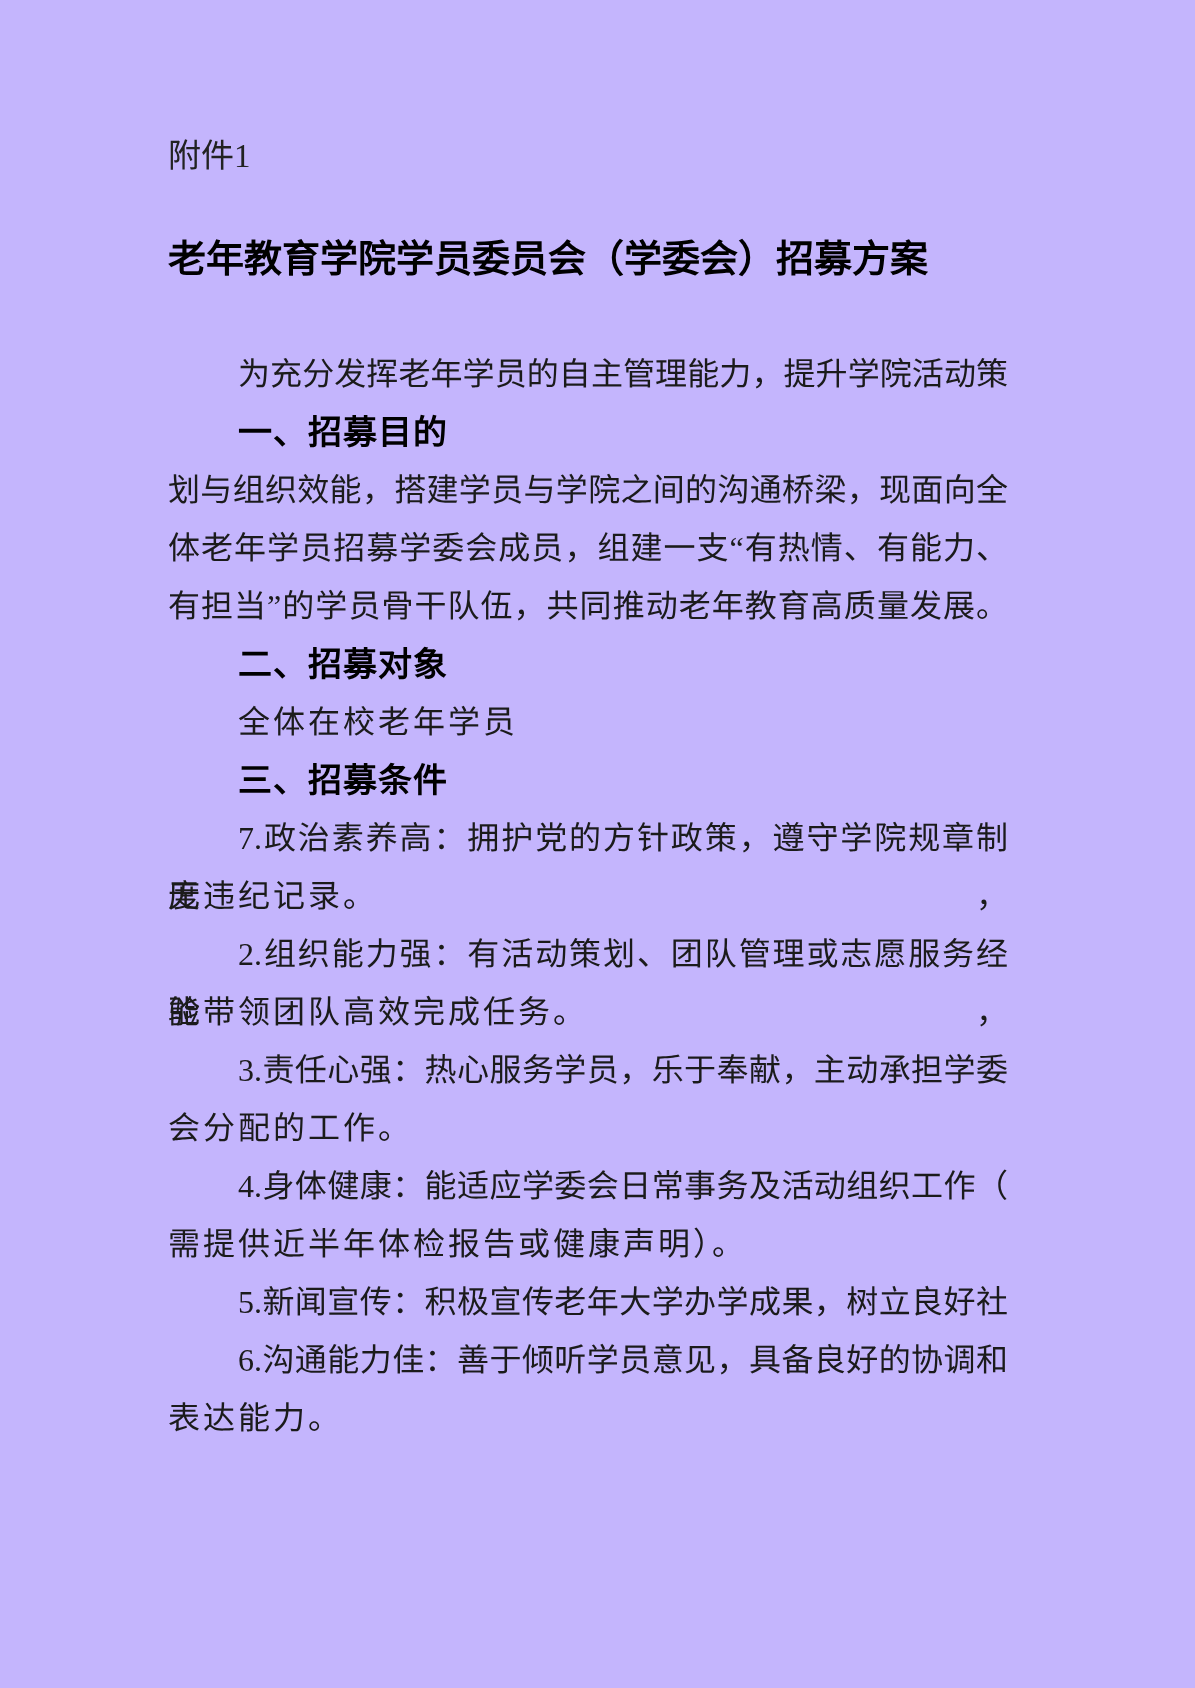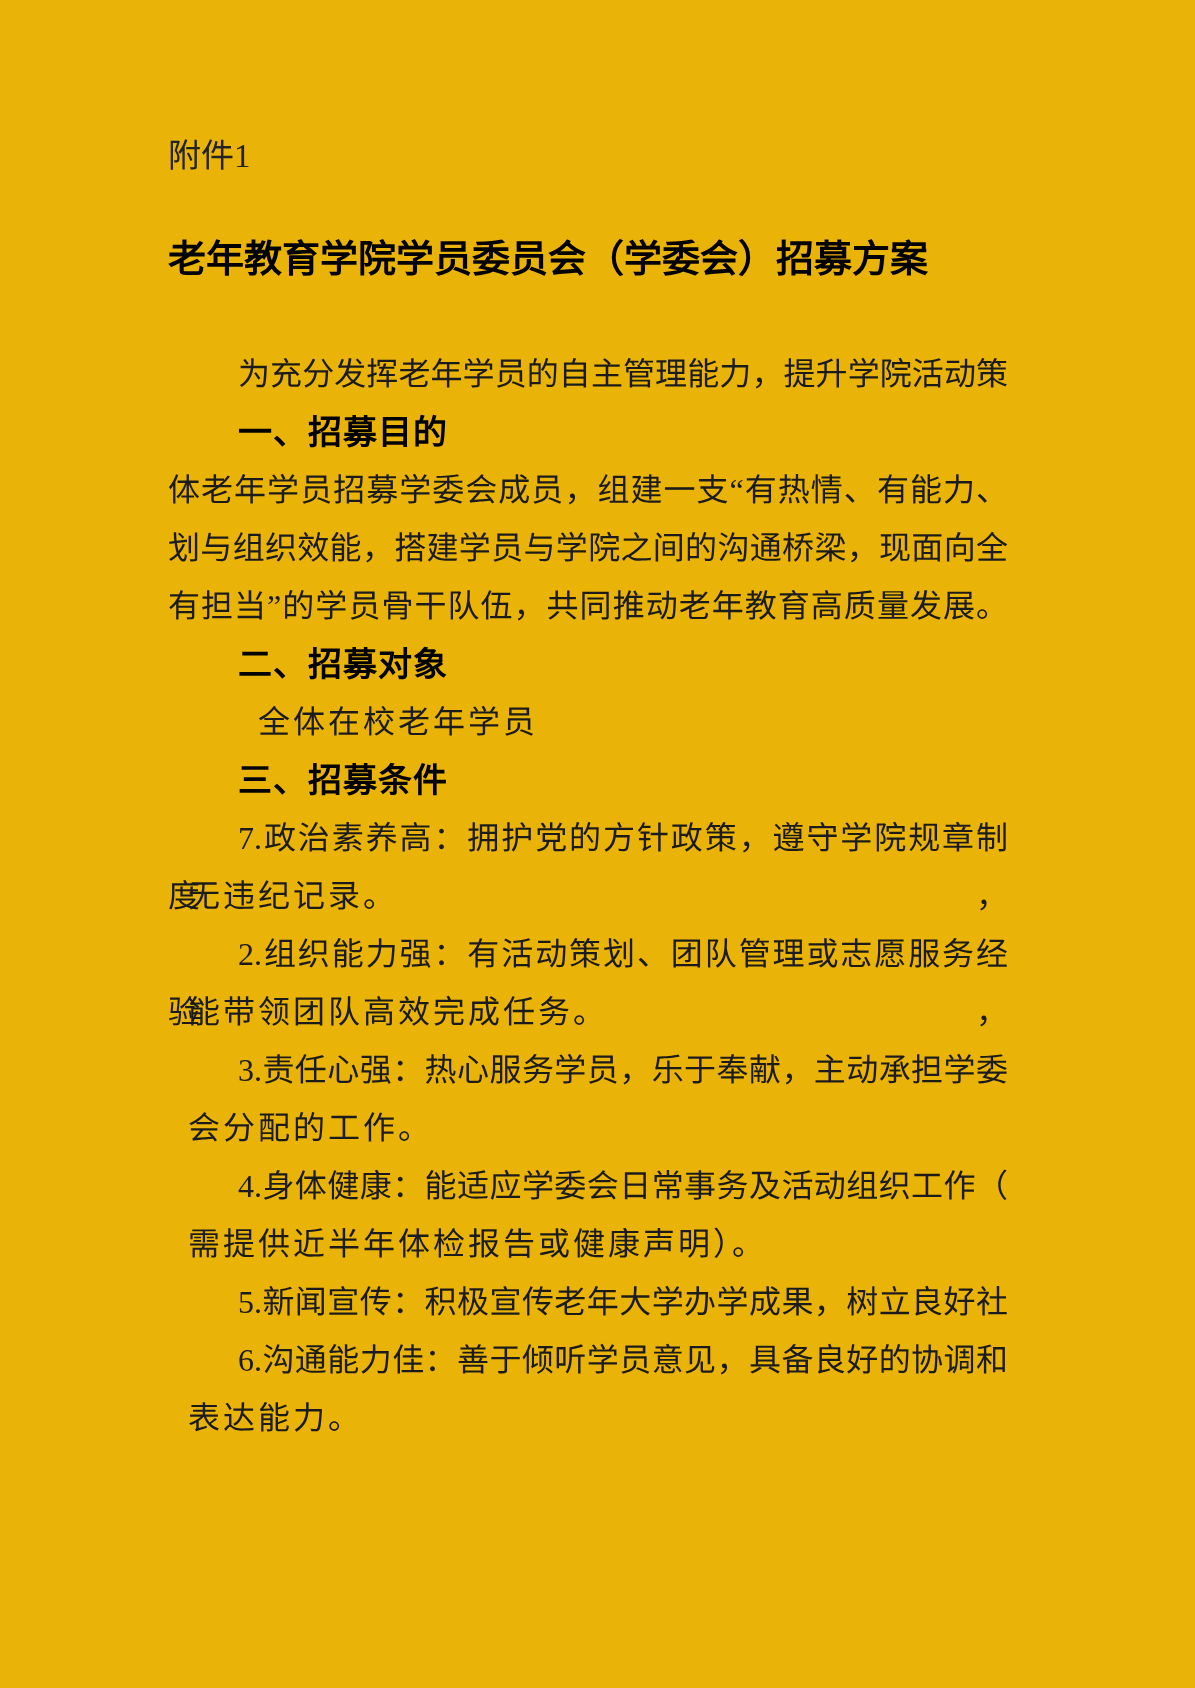--- a/index.html
+++ b/index.html
@@ -4,21 +4,21 @@
 <style>
   html, body {
     margin: 0;
     padding: 0;
     background: #ffffff;
   }
   .page {
     position: relative;
     width: 1195px;
     height: 1688px;
-    background: #eab308;
+    background: #c4b5fd;
     overflow: hidden;
     color: #1b1b1b;
     font-family: "Liberation Serif", "DejaVu Serif", serif;
   }
   .attachment {
     margin: 136px 0 0 168px;
     font-size: 33px;
     line-height: 40px;
     color: #222222;
   }
@@ -46,21 +46,20 @@
   }
   
   .line.j {
     white-space: normal;
     text-align: justify;
     text-align-last: justify;
   }
   
   .line.l {
     letter-spacing: 3px;
-    margin-left: 20px;
   }
   .indent {
     text-indent: 70px;
   }
   .heading {
     font-family: "Liberation Sans", "DejaVu Sans", sans-serif;
     font-weight: 700;
     font-size: 34px;
     color: #000000;
     letter-spacing: 1px;
@@ -72,22 +71,22 @@
 <div class="page">
 
   <div class="attachment">附件1</div>
 
   <div class="doc-title">老年教育学院学员委员会（学委会）招募方案</div>
 
   <div class="content">
 
     <div class="line j indent">为充分发挥老年学员的自主管理能力，提升学院活动策</div>
     <div class="line heading indent">一、招募目的</div>
+    <div class="line j">划与组织效能，搭建学员与学院之间的沟通桥梁，现面向全</div>
     <div class="line j">体老年学员招募学委会成员，组建一支“有热情、有能力、</div>
-    <div class="line j">划与组织效能，搭建学员与学院之间的沟通桥梁，现面向全</div>
     <div class="line j">有担当”的学员骨干队伍，共同推动老年教育高质量发展。</div>
 
     <div class="line heading indent">二、招募对象</div>
     <div class="line l indent">全体在校老年学员</div>
 
     <div class="line heading indent">三、招募条件</div>
     <div class="line j indent">7.政治素养高：拥护党的方针政策，遵守学院规章制度，</div>
     <div class="line l">无违纪记录。</div>
     <div class="line j indent">2.组织能力强：有活动策划、团队管理或志愿服务经验，</div>
     <div class="line l">能带领团队高效完成任务。</div>

